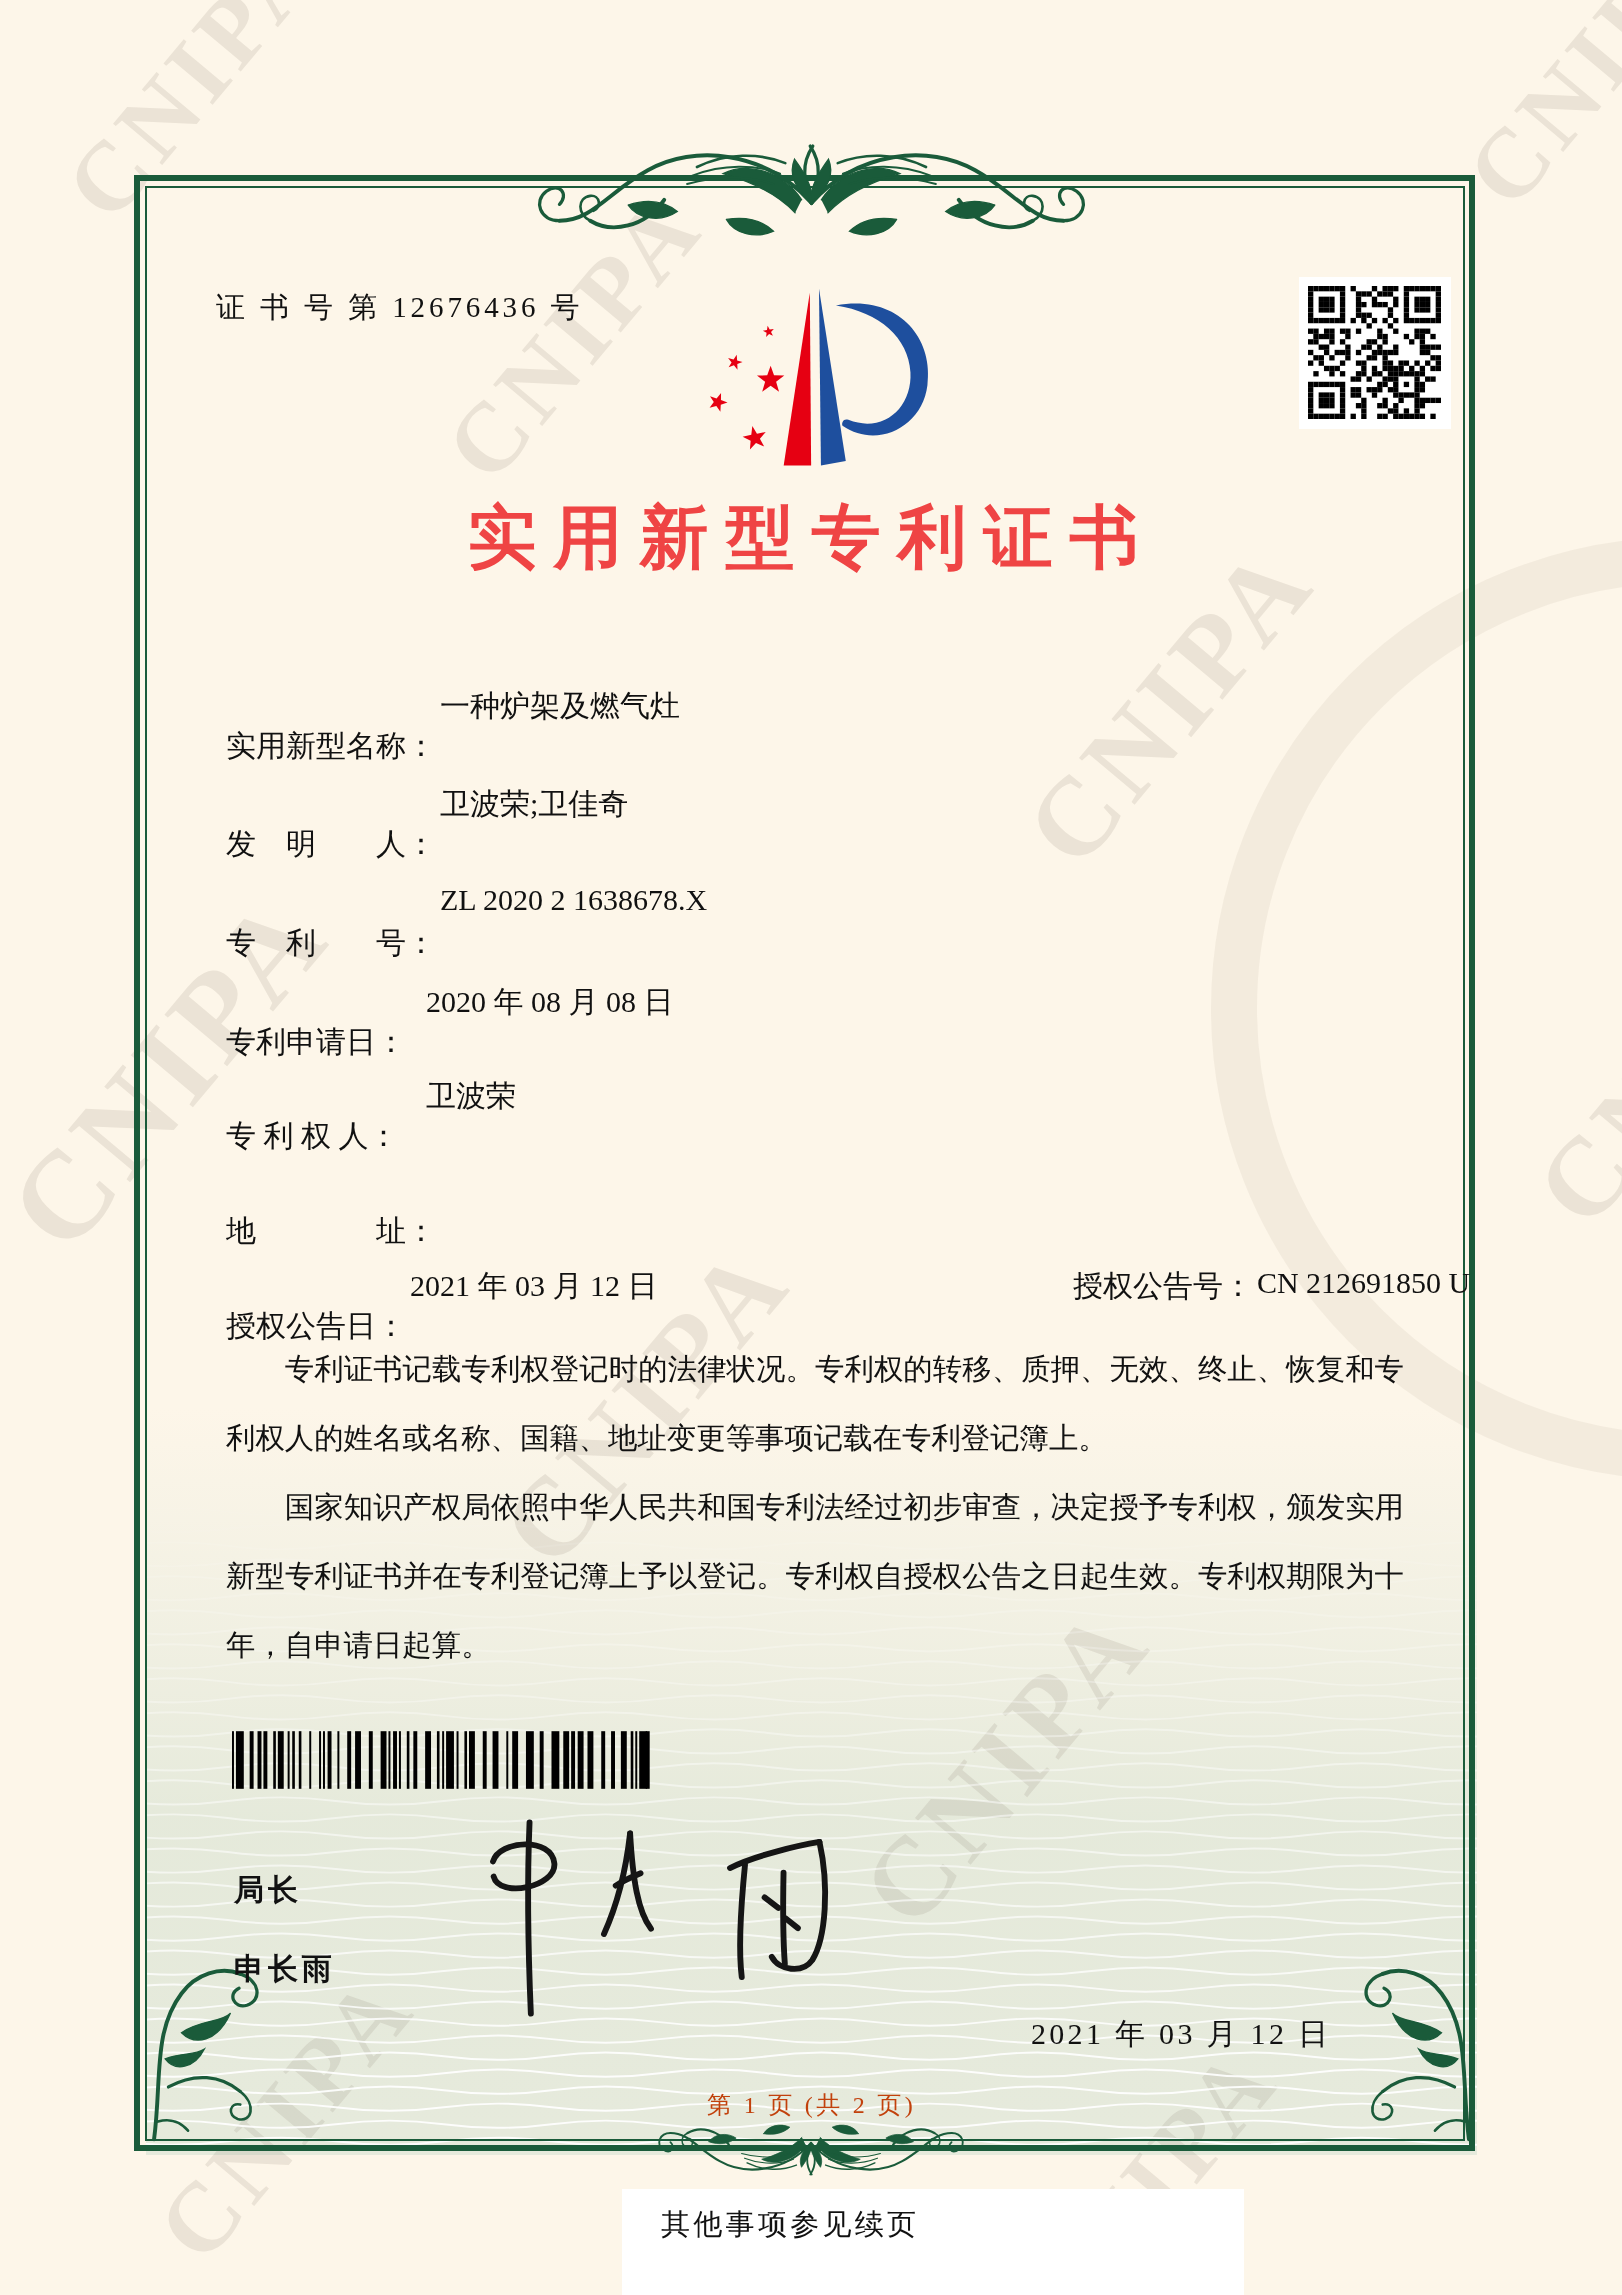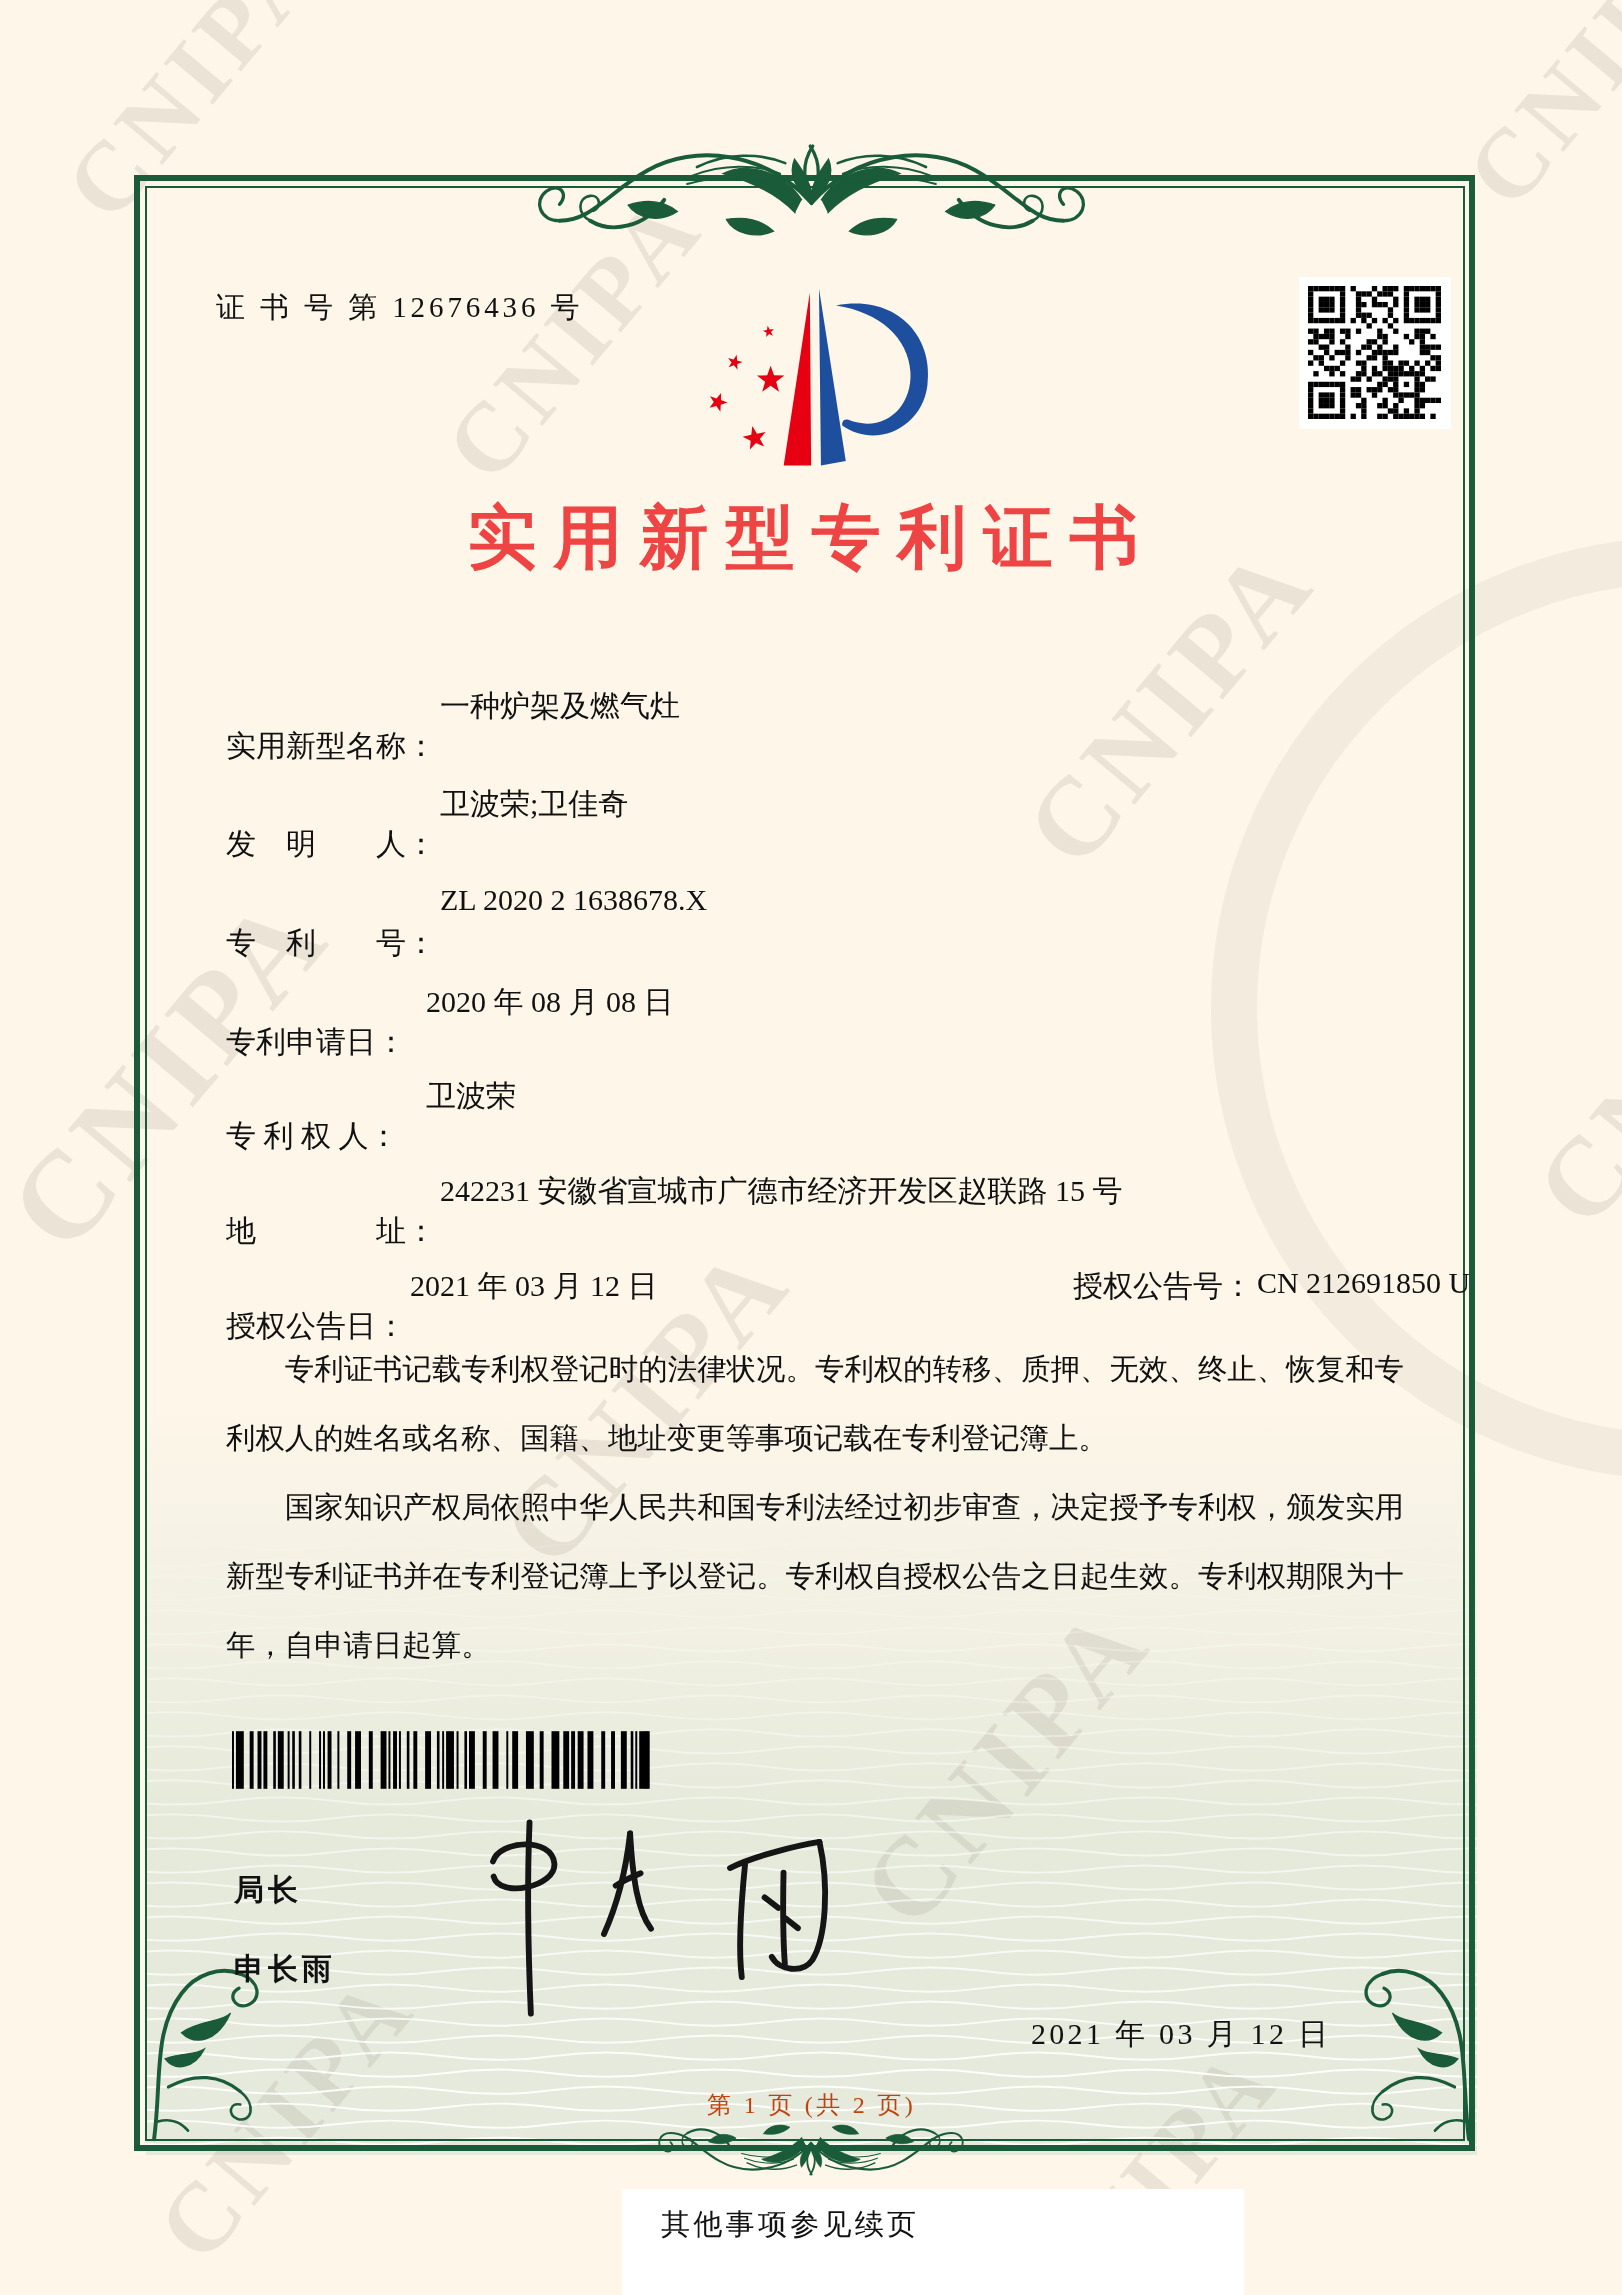--- a/index.html
+++ b/index.html
@@ -495,21 +495,20 @@
     <div class="field-row" style="top:982px">
       <span class="f-label">专利申请日：</span>
       <span class="f-value">2020 年 08 月 08 日</span>
     </div>
     <div class="field-row" style="top:1076px">
       <span class="f-label">专 利 权 人：</span>
       <span class="f-value">卫波荣</span>
     </div>
     <div class="field-row" style="top:1171px">
       <span class="f-label">地　　　　址：</span>
-      <span class="f-value">242231 安徽省宣城市广德市经济开发区赵联路 15 号</span>
     </div>
     <div class="field-row" style="top:1266px;width:1250px">
       <span class="f-label" style="min-width:0">授权公告日：</span>
       <span class="f-value">2021 年 03 月 12 日</span>
       <span class="grant-right">
         <span>授权公告号：</span>
         <span class="f-value">CN 212691850 U</span>
       </span>
     </div>
 

